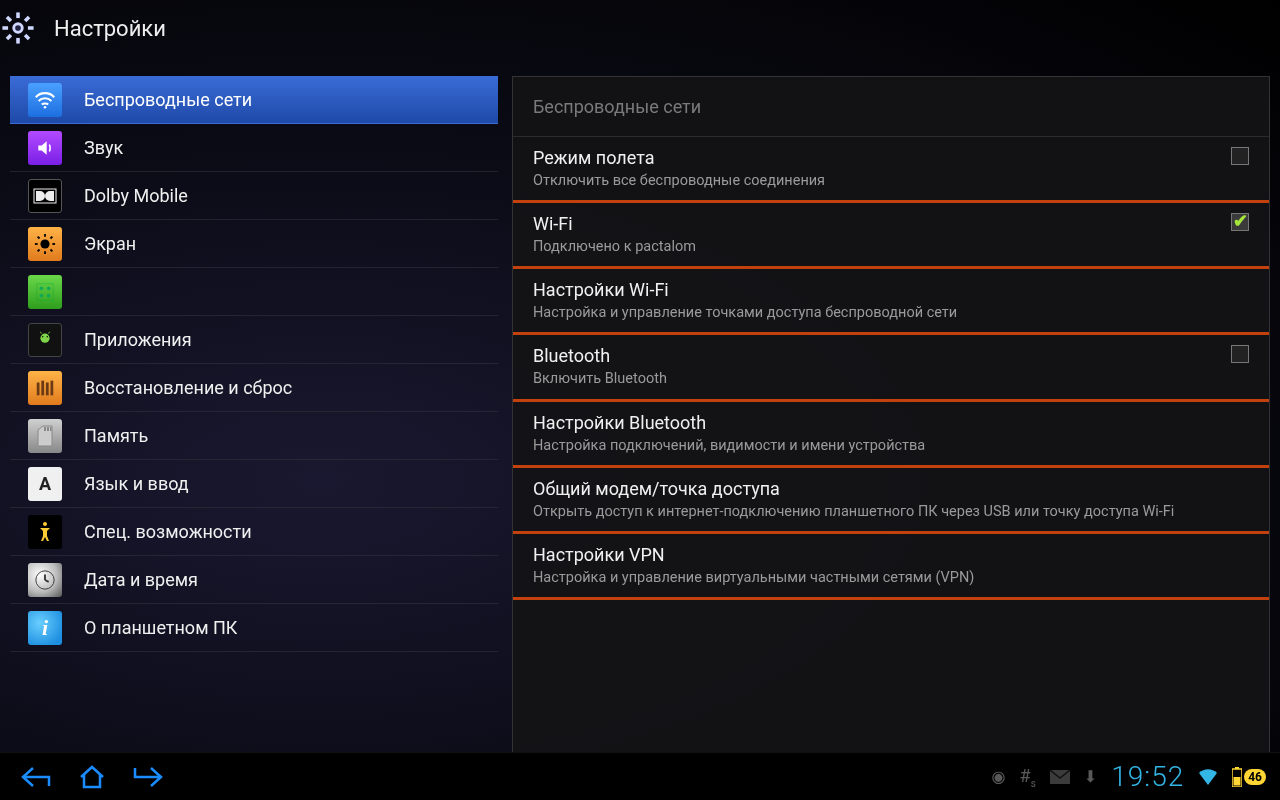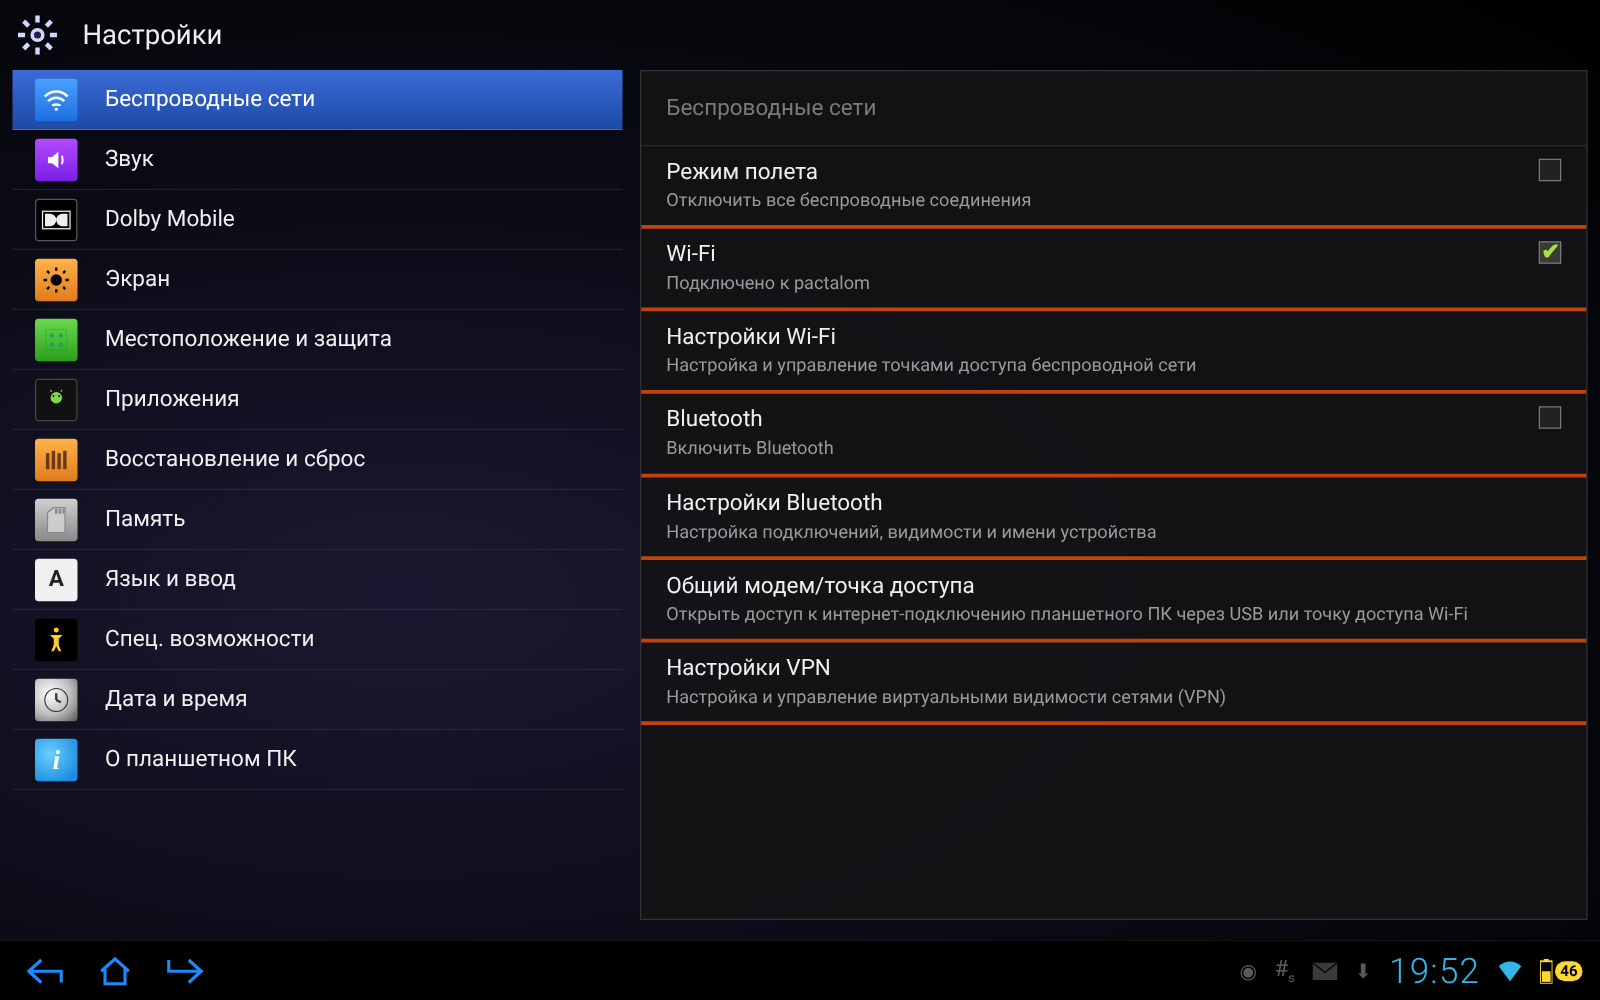--- a/index.html
+++ b/index.html
@@ -1,25 +1,25 @@
 <!DOCTYPE html>
 <html><head>
 <meta charset="utf-8">
 <style>
   * { box-sizing: border-box; margin: 0; padding: 0; }
   html, body { width: 1280px; height: 800px; overflow: hidden; font-family: "Roboto", "Helvetica Neue", Arial, sans-serif; background: #000; color: #fff; }
   body { display: flex; flex-direction: column; background: radial-gradient(ellipse at 25% 60%, #1a1830 0%, #0c0c18 45%, #000 100%); }
 
   
-  .header { height: 56px; display: flex; align-items: center; padding: 0 12px; }
+  .header { height: 56px; display: flex; align-items: center; padding: 0 0; }
   .header .gear { width: 36px; height: 36px; margin-right: 18px; display:flex; align-items:center; justify-content:center; }
   .header .title { font-size: 22px; color: #eee; }
 
   
-  .main { flex: 1; display: flex; padding: 0 10px 4px 10px; min-height: 0; }
+  .main { flex: 1; display: flex; padding: 0 10px 4px 10px; min-height: 0; margin-top: 20px; }
   .sidebar { width: 488px; display: flex; flex-direction: column; }
   .content-wrap { flex: 1; padding-left: 14px; }
 
   
   .s-item { height: 48px; display: flex; align-items: center; padding: 0 8px 0 18px; border-bottom: 1px solid rgba(50,50,60,0.6); cursor: pointer; }
   .s-item .icon { width: 34px; height: 34px; margin-right: 22px; border-radius: 3px; display:flex; align-items:center; justify-content:center; flex-shrink:0; }
   .s-item .label { font-size: 18px; color: #f0f0f0; white-space: nowrap; }
   .s-item.selected { background: linear-gradient(#3a6bd6, #1e4aa8); border-bottom-color: #3a6bd6; }
   .s-item.selected .label { color: #fff; }
 
@@ -138,21 +138,20 @@
     <div class="s-item">
       <div class="icon ic-loc">
           <svg width="22" height="22" viewBox="0 0 24 24">
             <rect x="3" y="3" width="18" height="18" fill="none" stroke="#0a3" stroke-width="1" opacity="0.4"></rect>
             <circle cx="8" cy="8" r="2" fill="#1a5"></circle>
             <circle cx="16" cy="8" r="2" fill="#1a5"></circle>
             <circle cx="8" cy="16" r="2" fill="#1a5"></circle>
             <circle cx="16" cy="16" r="2" fill="#1a5"></circle>
           </svg>
         </div>
-      <div class="label">Местоположение и защита</div>
     </div>
     <div class="s-item">
       <div class="icon ic-apps">
           <svg width="22" height="22" viewBox="0 0 24 24">
             <circle cx="12" cy="10" r="5" fill="#7fd64a"></circle>
             <circle cx="9.5" cy="8.5" r="0.8" fill="#000"></circle>
             <circle cx="14.5" cy="8.5" r="0.8" fill="#000"></circle>
             <line x1="8" y1="5" x2="7" y2="3" stroke="#7fd64a" stroke-width="1"></line>
             <line x1="16" y1="5" x2="17" y2="3" stroke="#7fd64a" stroke-width="1"></line>
           </svg>
@@ -258,21 +257,21 @@
       <div class="row">
         <div class="texts">
           <div class="r-title">Общий модем/точка доступа</div>
           <div class="r-sub">Открыть доступ к интернет-подключению планшетного ПК через USB или точку доступа Wi-Fi</div>
         </div>
       </div>
 
       <div class="row">
         <div class="texts">
           <div class="r-title">Настройки VPN</div>
-          <div class="r-sub">Настройка и управление виртуальными видимости сетями (VPN)</div>
+          <div class="r-sub">Настройка и управление виртуальными частными сетями (VPN)</div>
         </div>
       </div>
 
     </div>
   </div>
 </div>
 
 <div class="sysbar">
   <div class="navbtn">
     <svg width="34" height="26" viewBox="0 0 34 26" fill="none" stroke="#1a8cff" stroke-width="2.5">

